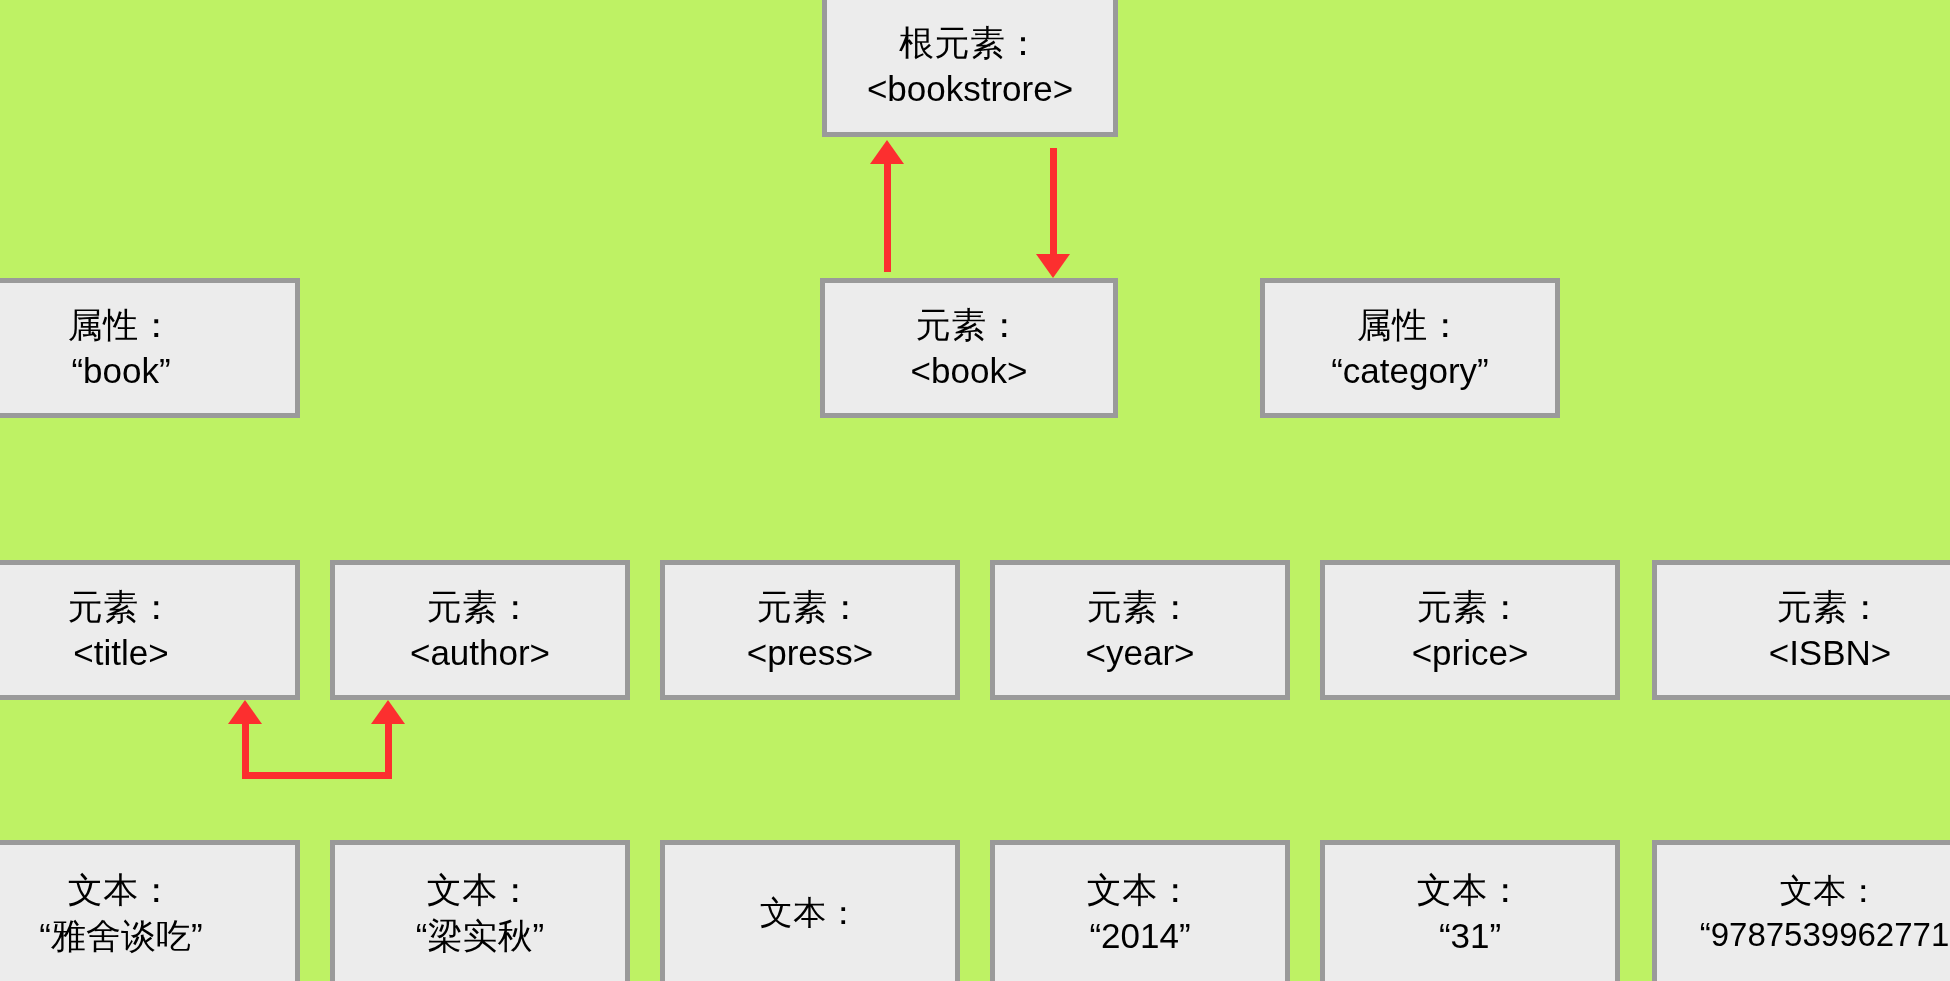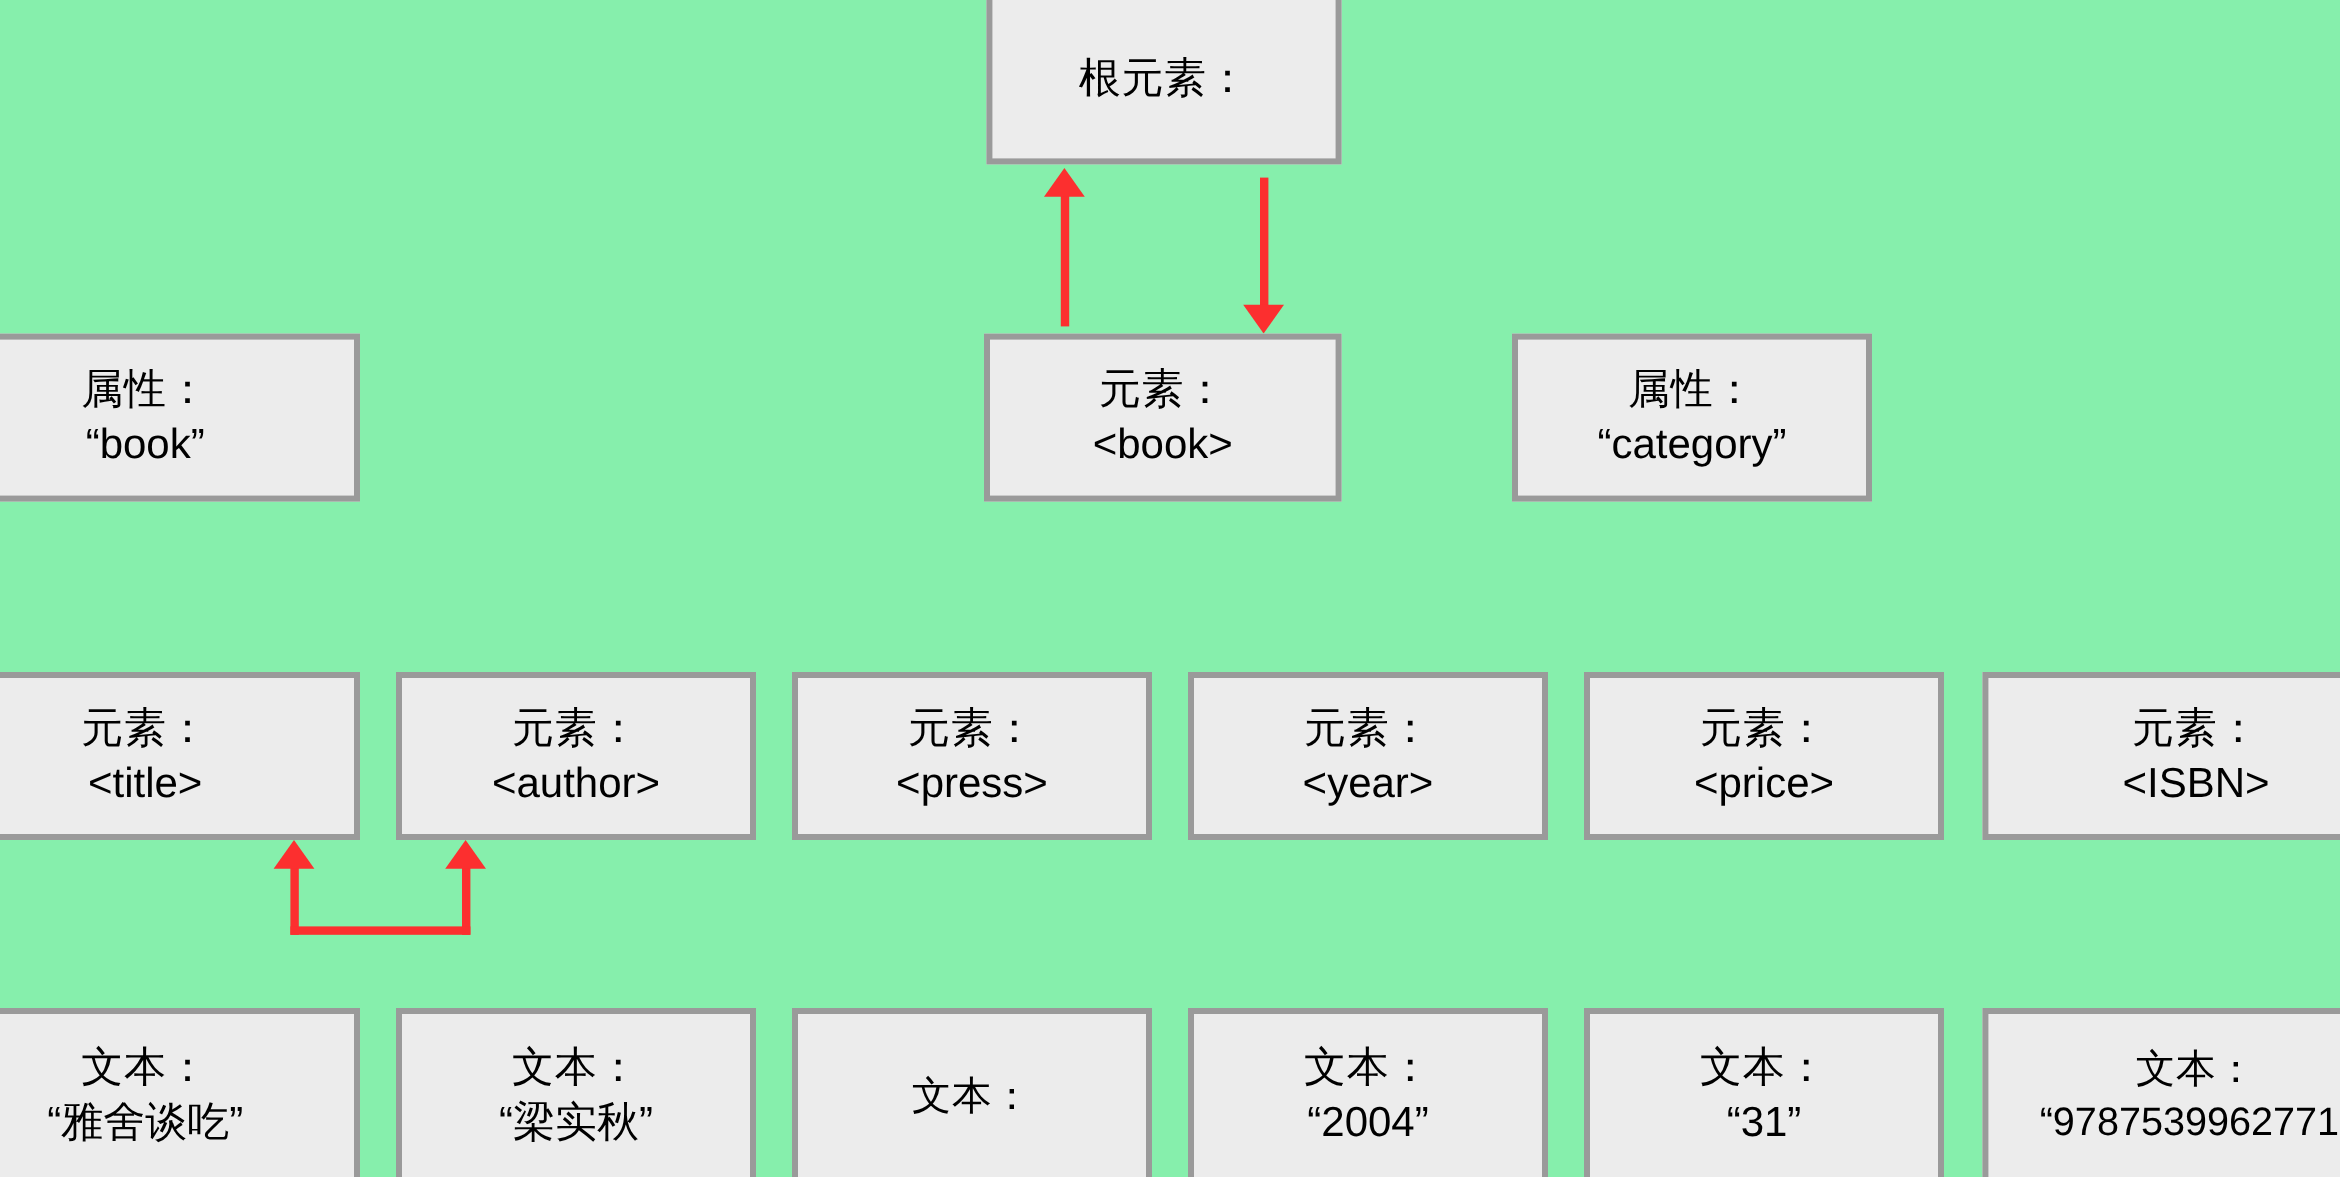--- a/index.html
+++ b/index.html
@@ -4,21 +4,21 @@
 <style>
   html, body {
     margin: 0;
     padding: 0;
     background: #000000;
   }
   #stage {
     position: relative;
     width: 1950px;
     height: 981px;
-    background: #86efac;
+    background: #bef264;
     overflow: hidden;
     font-family: "Liberation Sans", "DejaVu Sans", sans-serif;
   }
   .node {
     position: absolute;
     box-sizing: border-box;
     background: #ececec;
     border: 5px solid #9a9a9a;
     display: flex;
     flex-direction: column;
@@ -64,20 +64,21 @@
     border-top: 24px solid #fc2f2f;
   }
 </style>
 </head>
 <body>
 
 <div id="stage">
 
   <div class="node" style="left:822px; top:-5px; width:296px; height:142px;">
     <div class="l1">根元素：</div>
+    <div class="l2">&lt;bookstrore&gt;</div>
   </div>
 
   <div class="vline" style="left:884px; top:152px; width:7px; height:120px;"></div>
   <div class="arrowhead arrow-up" style="left:870px; top:140px;"></div>
 
   <div class="vline" style="left:1050px; top:148px; width:7px; height:118px;"></div>
   <div class="arrowhead arrow-down" style="left:1036px; top:254px;"></div>
 
   <div class="node" style="left:-58px; top:278px; width:358px; height:140px;">
     <div class="l1">属性：</div>
@@ -141,21 +142,21 @@
     <div class="l1">文本：</div>
     <div class="l2">“梁实秋”</div>
   </div>
 
   <div class="node small" style="left:660px; top:840px; width:300px; height:146px;">
     <div class="l1">文本：</div>
   </div>
 
   <div class="node" style="left:990px; top:840px; width:300px; height:146px;">
     <div class="l1">文本：</div>
-    <div class="l2">“2004”</div>
+    <div class="l2">“2014”</div>
   </div>
 
   <div class="node" style="left:1320px; top:840px; width:300px; height:146px;">
     <div class="l1">文本：</div>
     <div class="l2">“31”</div>
   </div>
 
   <div class="node small" style="left:1652px; top:840px; width:356px; height:146px;">
     <div class="l1">文本：</div>
     <div class="l2">“9787539962771”</div>

